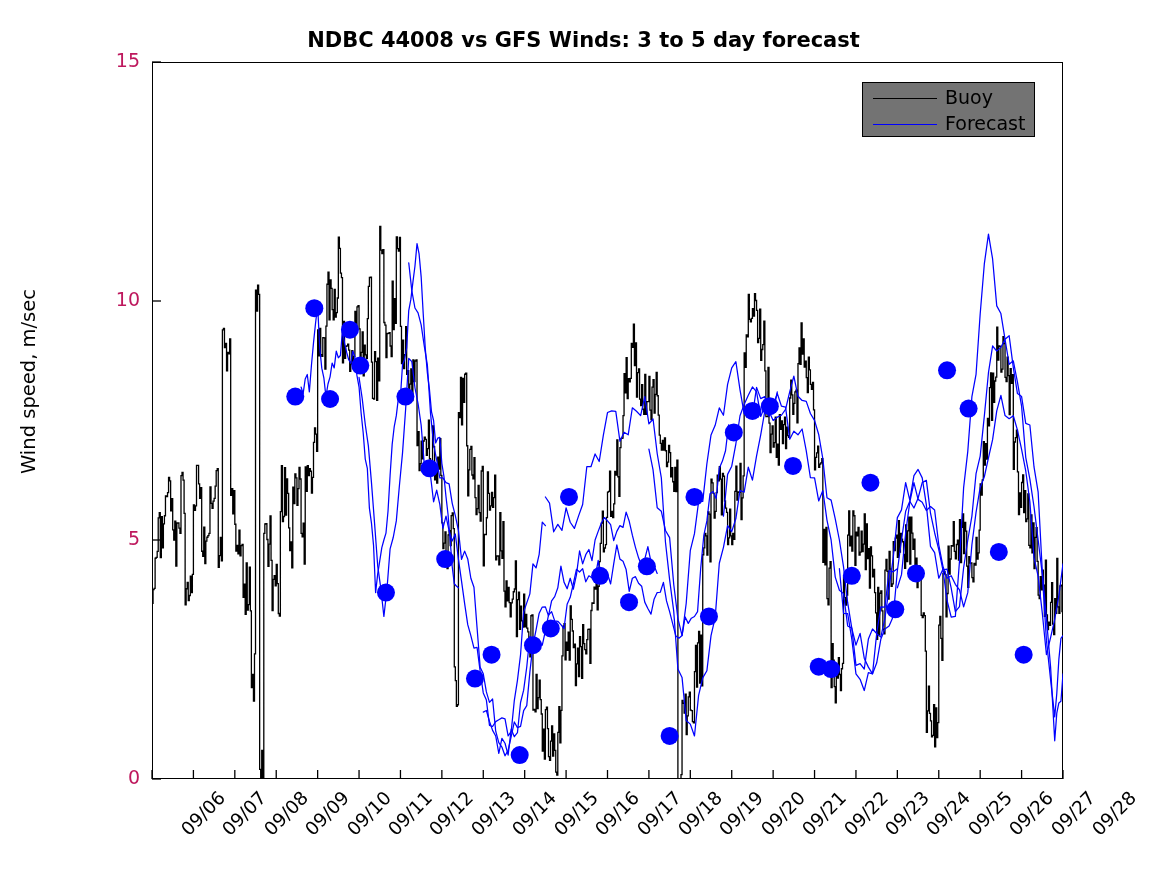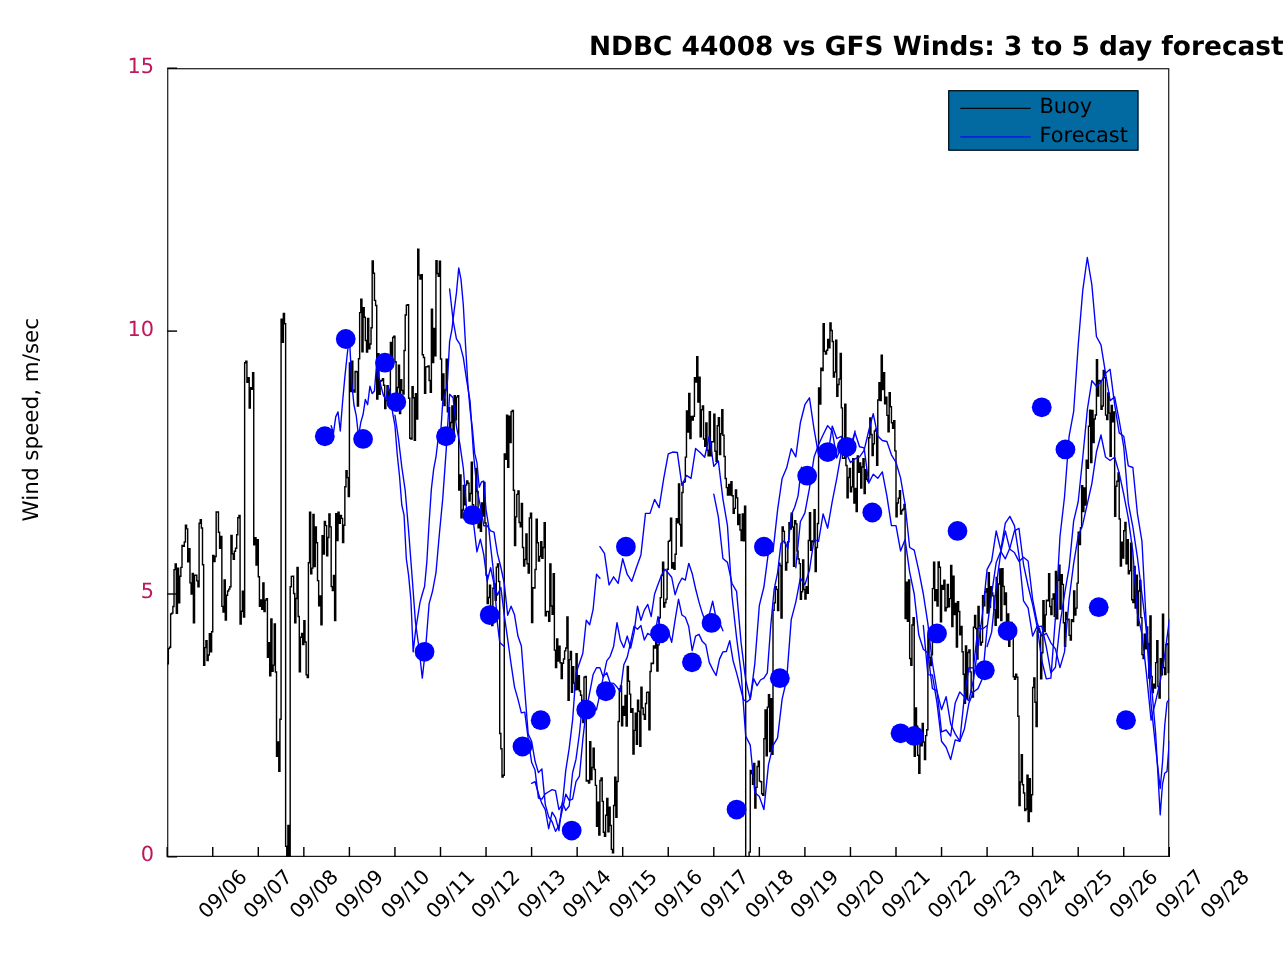--- a/index.html
+++ b/index.html
@@ -3,43 +3,43 @@
 <meta charset="utf-8">
 <style>
   html,body{margin:0;padding:0;}
   body{
     width:1167px;height:875px;background:#ffffff;
     font-family:"DejaVu Sans", sans-serif;
     overflow:hidden;position:relative;
   }
   #figure{position:absolute;left:0;top:0;width:1167px;height:875px;}
   #chart-title{
-    position:absolute;left:0;top:28px;width:1167px;text-align:right;
-    font-size:24px;font-weight:bold;color:#000;letter-spacing:0px;
+    position:absolute;left:0;top:28px;width:1167px;text-align:center;
+    font-size:21px;font-weight:bold;color:#000;letter-spacing:0px;
   }
   #plot-area{
     position:absolute;left:152px;top:62px;width:911px;height:717px;
     border:1.6px solid #000;box-sizing:border-box;background:transparent;
   }
   #svg-canvas{position:absolute;left:0;top:0;width:1167px;height:875px;pointer-events:none;}
   .ylabel-tick{
     position:absolute;text-align:right;font-size:19px;color:#be185d;width:46px;
   }
   #y-axis-title{
     position:absolute;left:-232px;top:370px;width:520px;text-align:center;
     font-size:19.5px;color:#000;
     transform:rotate(-90deg);transform-origin:center center;
   }
   .xtick-label{
     position:absolute;font-size:18.5px;color:#000;white-space:nowrap;
     transform:rotate(-45deg);transform-origin:right top;
   }
   #legend-box{
     position:absolute;left:862px;top:82px;width:173px;height:55px;
-    border:1.3px solid #000;background:#0369a1;box-sizing:border-box;
+    border:1.3px solid #000;background:#737373;box-sizing:border-box;
   }
   .legend-row{position:absolute;left:0;width:173px;height:27px;}
   .legend-swatch{position:absolute;left:10px;top:13px;width:64px;height:0;border-top-width:1.6px;border-top-style:solid;}
   .legend-text{position:absolute;left:82px;top:-1px;font-size:19px;color:#000;line-height:27px;}
 </style>
 </head>
 <body>
 
 <div id="figure">
 

